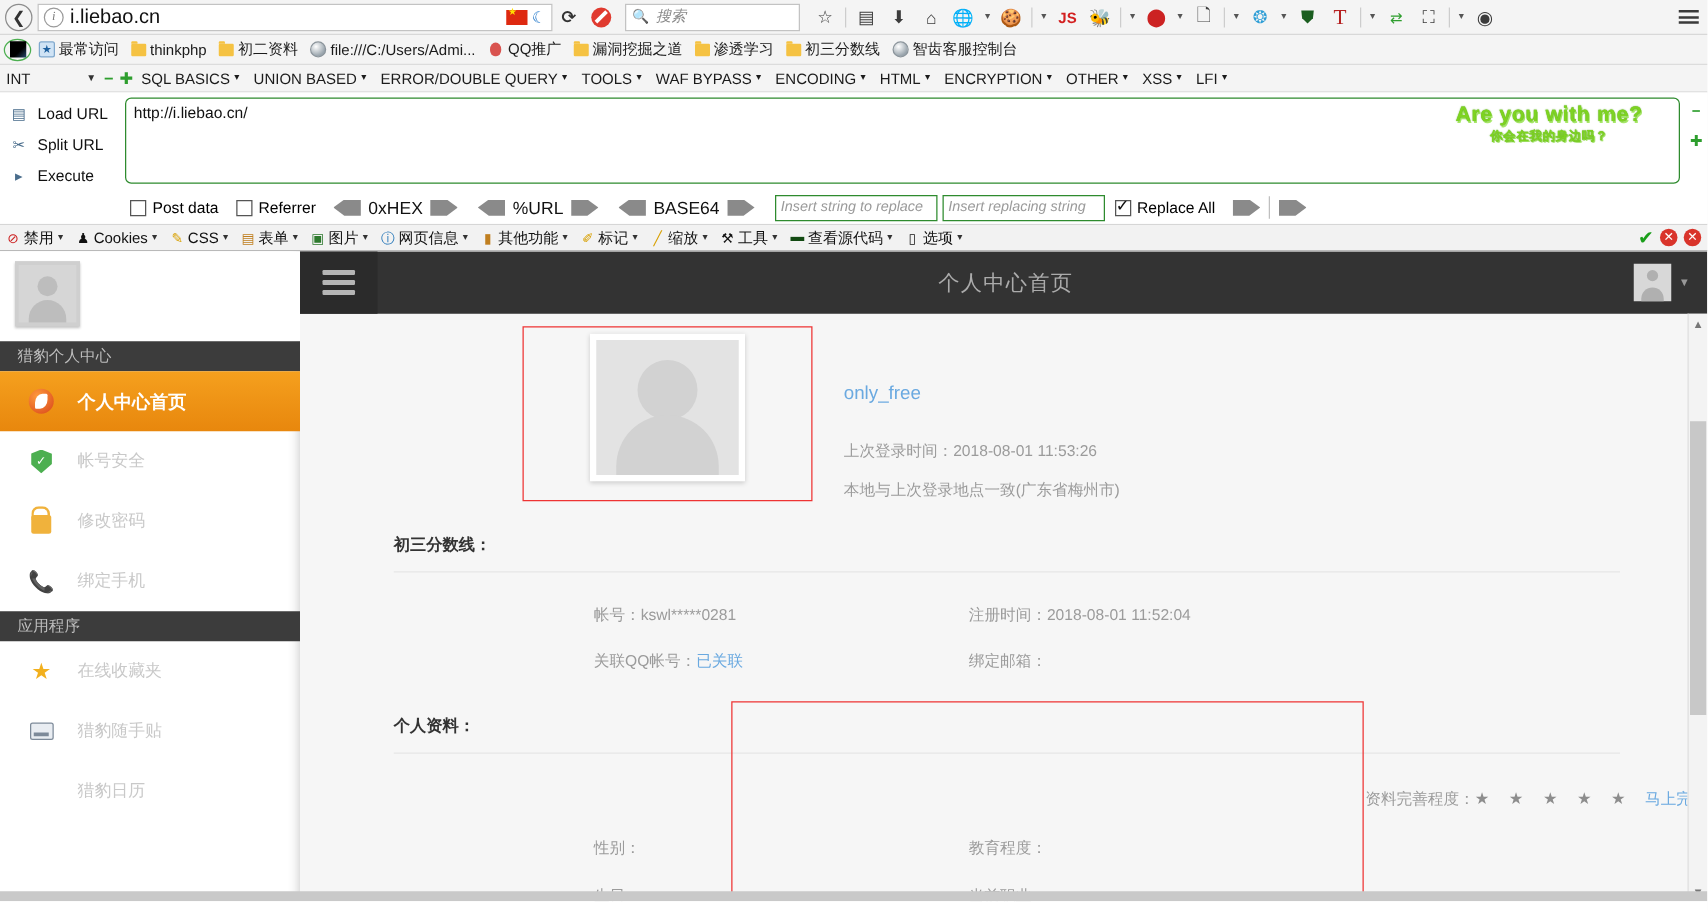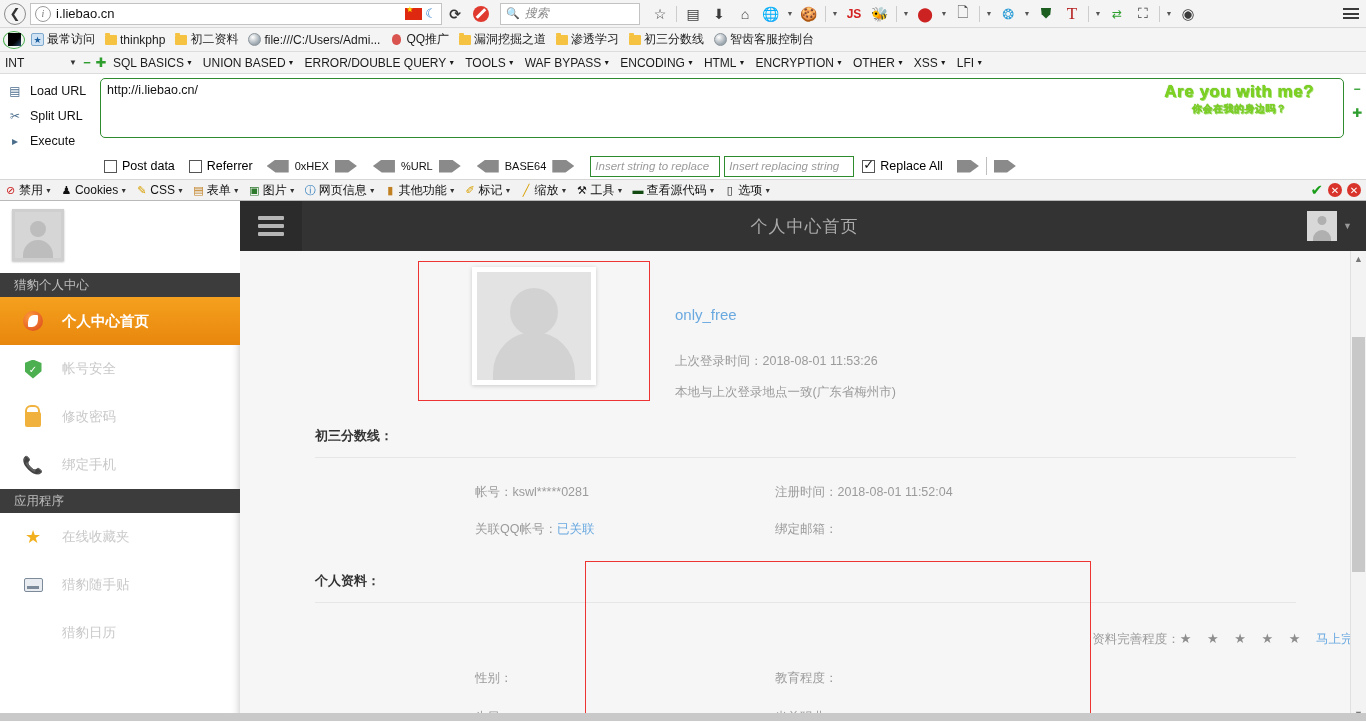--- a/index.html
+++ b/index.html
@@ -11,21 +11,21 @@
     border-bottom:1px solid #d8d8d8; padding:0 2px; }
   .nav-btn{ width:26px; height:26px; display:flex; align-items:center; justify-content:center;
     font-size:15px; color:#444; }
   .back-circle{ width:22px;height:22px;border-radius:50%;border:1.5px solid #8d8d8d;
     display:flex;align-items:center;justify-content:center;font-size:13px;color:#333;}
   .urlbox{ flex:0 0 auto; width:412px; height:22px; background:#fff; border:1px solid #c3c3c3;
     display:flex; align-items:center; padding:0 4px; margin-left:2px; }
   .url-i{ width:16px;height:16px;border-radius:50%;border:1.3px solid #9a9a9a; color:#777;
     font-size:10px; display:flex;align-items:center;justify-content:center; font-style:italic;
     font-family:"Liberation Serif",serif; margin-right:5px;}
-  .url-text{ font-size:13px; color:#111; }
+  .url-text{ font-size:16px; color:#111; }
   .url-right{ margin-left:auto; display:flex; align-items:center; gap:3px; }
   .flag-cn{ width:17px;height:12px;background:#de2910;position:relative;display:inline-block;}
   .flag-cn::after{content:"★";position:absolute;left:1px;top:-3px;color:#ffde00;font-size:8px;}
   .moon-ic{ color:#1a73c9; font-size:13px; }
   .reload-ic{ color:#333; font-size:14px; font-weight:bold; }
   .searchbox{ width:140px; height:22px; background:#fff; border:1px solid #c3c3c3;
     display:flex; align-items:center; padding:0 5px; margin-left:6px; }
   .search-ph{ font-size:12px; color:#8a8a8a; font-style:italic; margin-left:5px; }
   .noentry{ width:16px;height:16px;border-radius:50%;background:#e03a2f;position:relative;}
   .noentry::after{content:"";position:absolute;left:2px;top:6.5px;width:12px;height:3px;background:#fff;
@@ -62,35 +62,35 @@
   .mi{ padding:0 5px; white-space:nowrap; font-size:12px; display:flex; align-items:center; gap:2px;}
   .mi .cv{ font-size:7px; }
 
   
   .hack{ background:#fff; position:relative; }
   .hack-top{ display:flex; }
   .hack-left{ width:100px; padding-top:4px; }
   .hl-row{ height:25px; display:flex; align-items:center; gap:6px; padding-left:6px; font-size:12.5px; color:#111;}
   .hl-ic{ width:18px;height:16px;display:flex;align-items:center;justify-content:center;font-size:12px;color:#4a6d8c;}
   .ta-wrap{ flex:1; padding:4px 4px 0 0; }
-  .hack-ta{ width:100%; height:60px; border:1.5px solid #2e8b2e; border-radius:5px;
+  .hack-ta{ width:100%; height:69px; border:1.5px solid #2e8b2e; border-radius:5px;
     font-size:12.5px; color:#111; padding:4px 6px; resize:none; font-family:"Liberation Sans",sans-serif;
     outline:none; background:#fff; position:relative; }
   .green-art{ position:absolute; right:34px; top:8px; text-align:center; pointer-events:none;
     color:#7ed321; font-weight:bold; letter-spacing:.5px;
     text-shadow:0 0 1px #4c9a1a,1px 1px 0 #a8e86a; }
   .green-art .l1{ font-size:17px; }
   .green-art .l2{ font-size:10px; }
   .right-pm{ width:18px; padding-top:8px; display:flex; flex-direction:column; align-items:center; gap:10px;
     font-size:12px; font-weight:bold; color:#2e9e2e; }
   .hack-ctrl{ height:26px; display:flex; align-items:center; gap:0; padding-left:104px; font-size:12.5px; }
   .cb{ display:flex; align-items:center; gap:5px; margin-right:14px; }
   .cb .box{ width:13px;height:13px;border:1.3px solid #555;background:#fff;display:inline-block;position:relative;}
   .cb .box.on::after{ content:"✓"; position:absolute; left:0px; top:-4px; font-size:13px; color:#111;}
-  .arrw{ display:flex; align-items:center; gap:6px; margin-right:16px; font-size:11px; color:#111;}
+  .arrw{ display:flex; align-items:center; gap:6px; margin-right:16px; font-size:14px; color:#111;}
   .ar-l,.ar-r{ width:22px;height:13px;background:#8a8a8a;display:inline-block;}
   .ar-l{ clip-path:polygon(40% 0,100% 0,100% 100%,40% 100%,0 50%); }
   .ar-r{ clip-path:polygon(0 0,60% 0,100% 50%,60% 100%,0 100%); }
   .h-in{ width:130px;height:21px;border:1.5px solid #2e8b2e;padding:0 4px;font-size:11.5px;
     font-style:italic;color:#9a9a9a;display:flex;align-items:center;background:#fff;}
   .ctrl-sep{ width:1px;height:18px;background:#bfbfbf;margin:0 7px;}
 
   
   .wd-bar{ height:22px; display:flex; align-items:center; background:#f2f2f2;
     border-top:1px solid #d6d6d6; border-bottom:1px solid #b9b9b9; font-size:12px; color:#111; }

